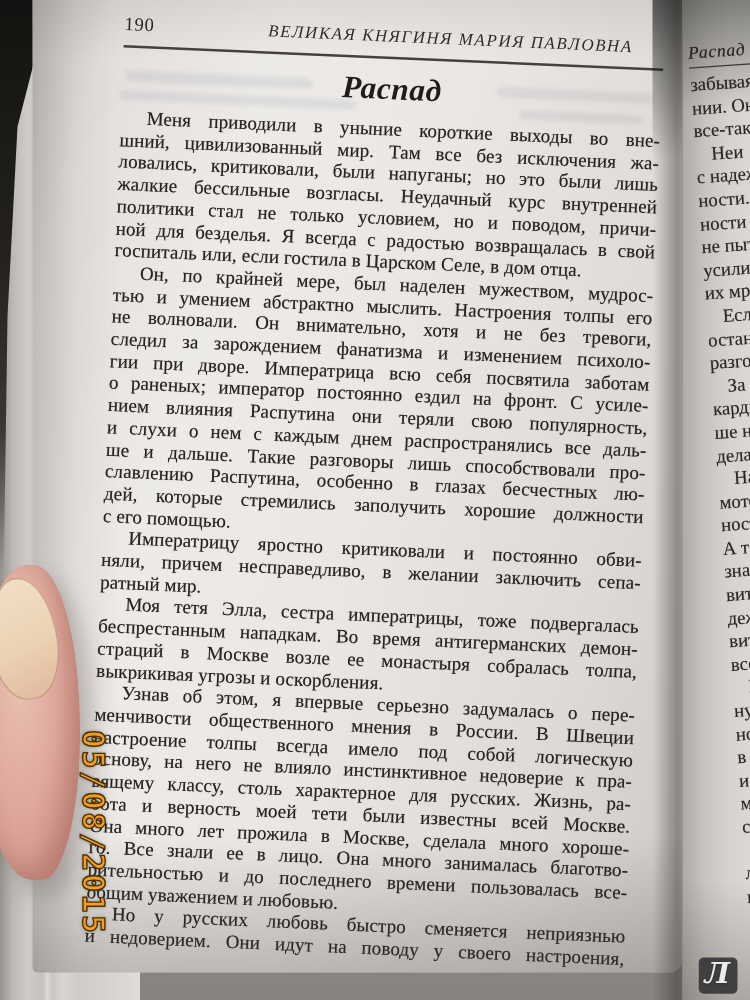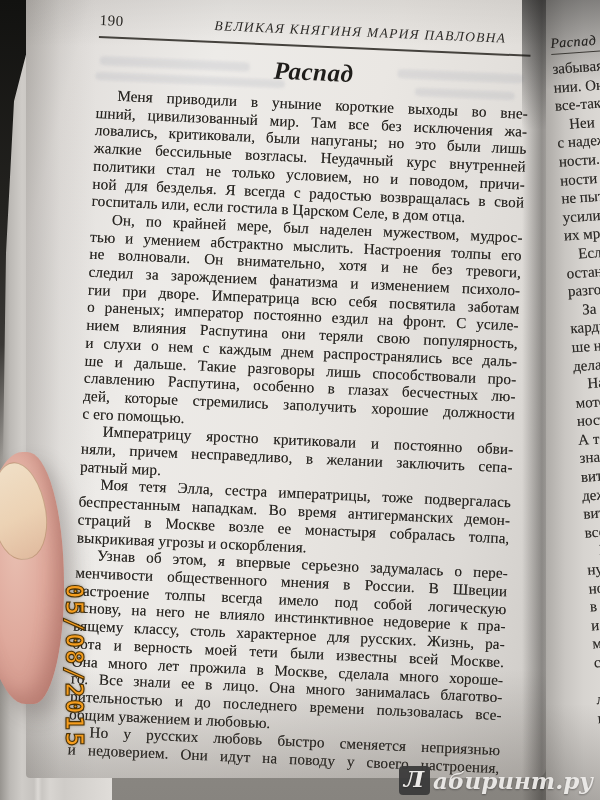--- a/index.html
+++ b/index.html
@@ -199,15 +199,14 @@
   </div>
 
   <div class="thumb">
     <div class="nail"></div>
   </div>
 
   <div class="date-stamp">05/08/2015</div>
 
   <div class="watermark">
     <span class="box">Л</span>
-    <span>абиринт.ру</span>
   </div>
 </div>
 
 </body></html>

